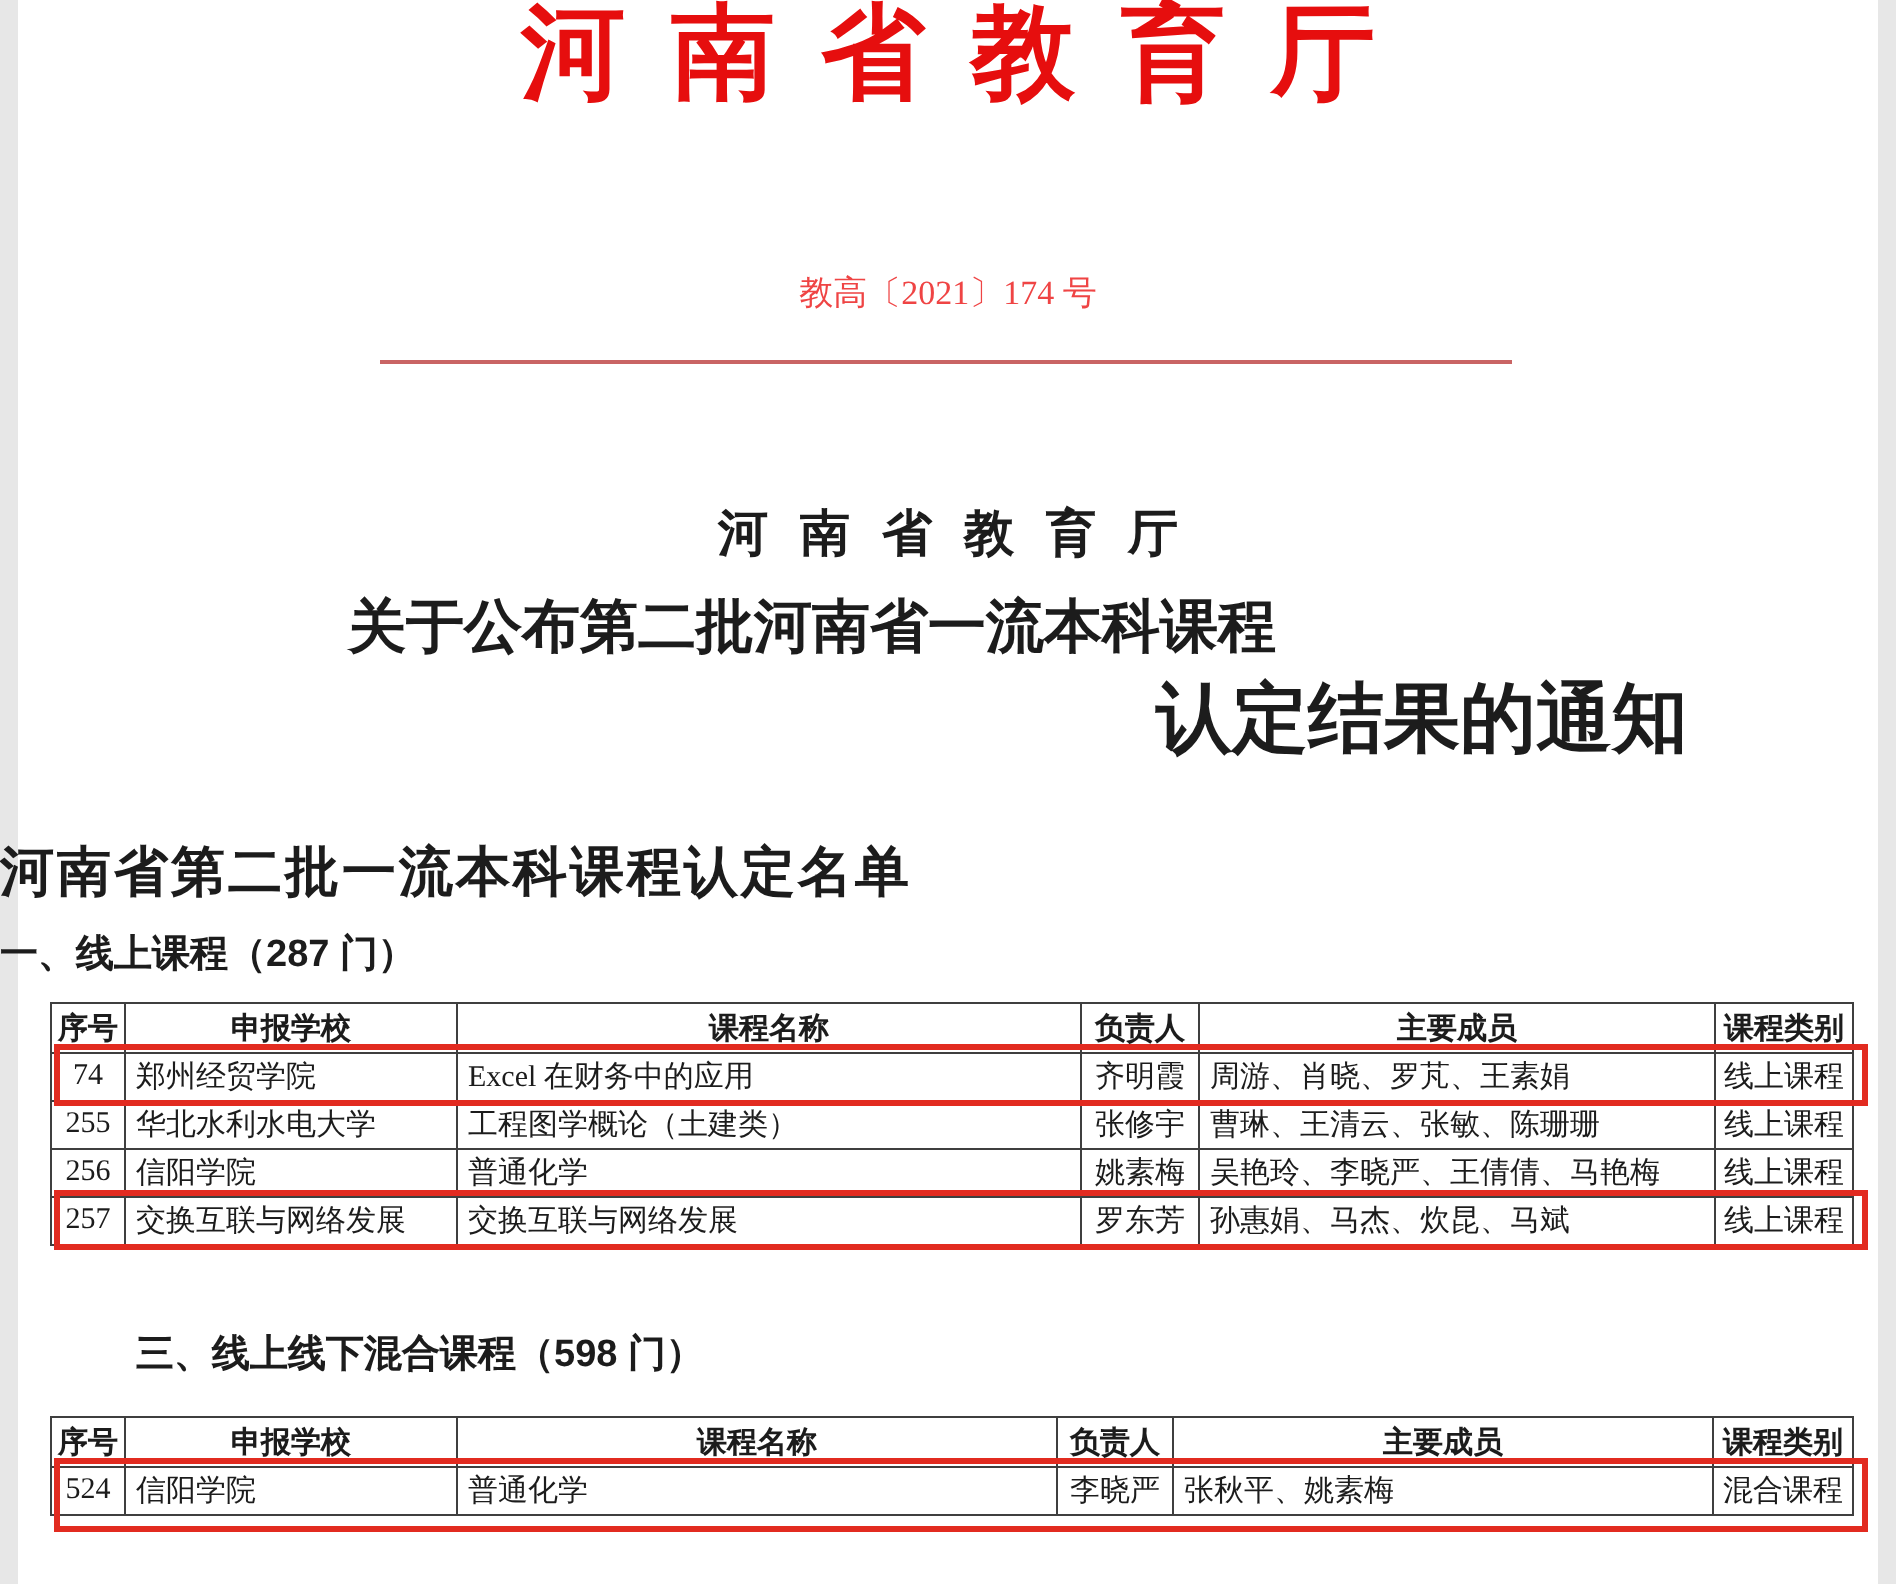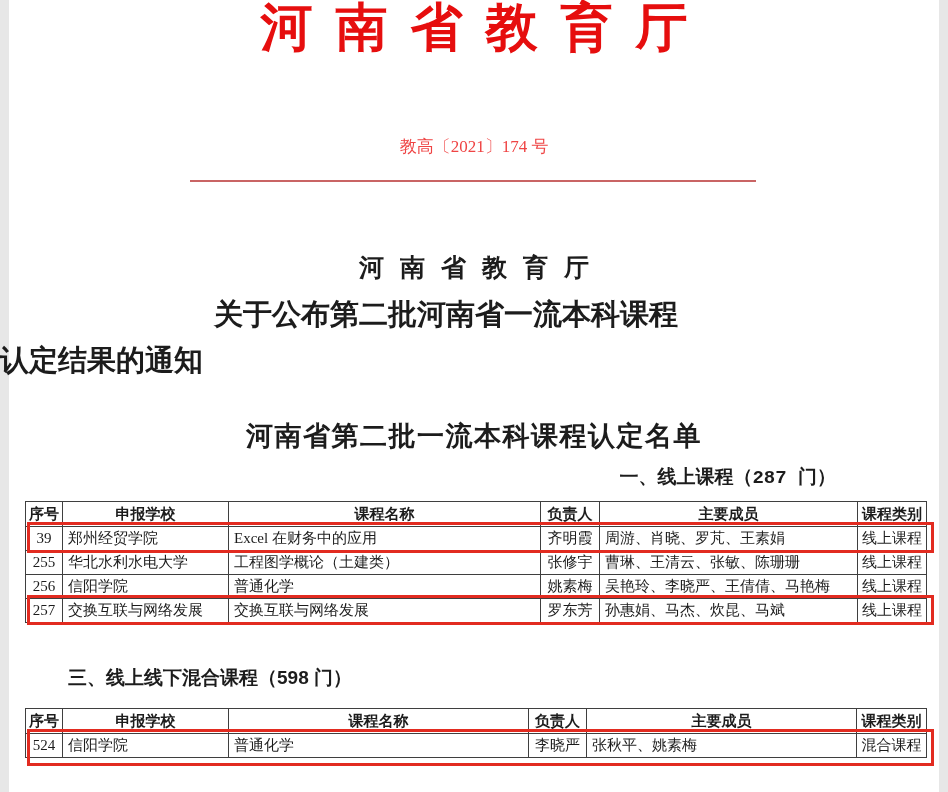--- a/index.html
+++ b/index.html
@@ -33,35 +33,35 @@
     position:absolute;top:180px;left:190px;width:566px;height:2px;
     background:var(--rule-red);
   }
   .notice-line1{
     position:absolute;top:252px;left:0;width:948px;text-align:center;
     font-size:25px;line-height:32px;font-weight:bold;
     letter-spacing:16px;text-indent:16px;white-space:nowrap;
   }
   .notice-line2{
     position:absolute;top:296px;left:0;width:812px;text-align:center;
-    font-size:29px;line-height:36px;font-weight:bold;white-space:nowrap;padding-left:40px;
+    font-size:29px;line-height:36px;font-weight:bold;white-space:nowrap;
   }
   .notice-line3{
-    position:absolute;top:342px;left:0;width:844px;text-align:left;
-    font-size:29px;line-height:36px;font-weight:bold;white-space:nowrap;
+    position:absolute;top:342px;left:0;width:844px;text-align:right;
+    font-size:38px;line-height:36px;font-weight:bold;white-space:nowrap;
   }
   .list-title{
-    position:absolute;top:419px;left:0;width:948px;text-align:center;
+    position:absolute;top:419px;left:0;width:948px;
     font-size:27px;line-height:34px;font-weight:bold;letter-spacing:1.5px;white-space:nowrap;
   }
   .section-heading{
     font-family:"Liberation Sans","DejaVu Sans",sans-serif;
     font-weight:bold;font-size:19px;line-height:24px;white-space:nowrap;
   }
-  .section-heading.s1{position:absolute;top:466px;left:0;width:836px;text-align:right;font-family:Liberation Mono, monospace;}
+  .section-heading.s1{position:absolute;top:466px;left:0;width:836px;text-align:left;}
   .section-heading.s2{position:absolute;top:666px;left:68px;text-align:left;}
 
   table.doc-table{
     position:absolute;left:25px;width:901px;
     border-collapse:collapse;table-layout:fixed;
     font-size:15px;color:var(--text);
   }
   table.t1{top:501px;}
   table.t2{top:708px;}
   .doc-table th,.doc-table td{
@@ -113,21 +113,21 @@
       <th>序号</th>
       <th>申报学校</th>
       <th>课程名称</th>
       <th>负责人</th>
       <th>主要成员</th>
       <th>课程类别</th>
     </tr>
   </thead>
   <tbody>
     <tr>
-      <td class="c">39</td>
+      <td class="c">74</td>
       <td class="l">郑州经贸学院</td>
       <td class="l">Excel 在财务中的应用</td>
       <td class="c">齐明霞</td>
       <td class="l">周游、肖晓、罗芃、王素娟</td>
       <td class="c">线上课程</td>
     </tr>
     <tr>
       <td class="c">255</td>
       <td class="l">华北水利水电大学</td>
       <td class="l">工程图学概论（土建类）</td>

